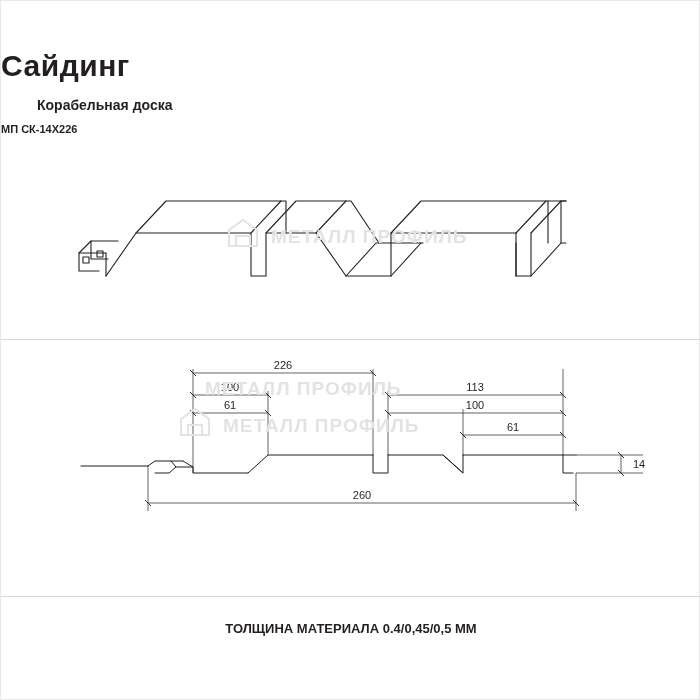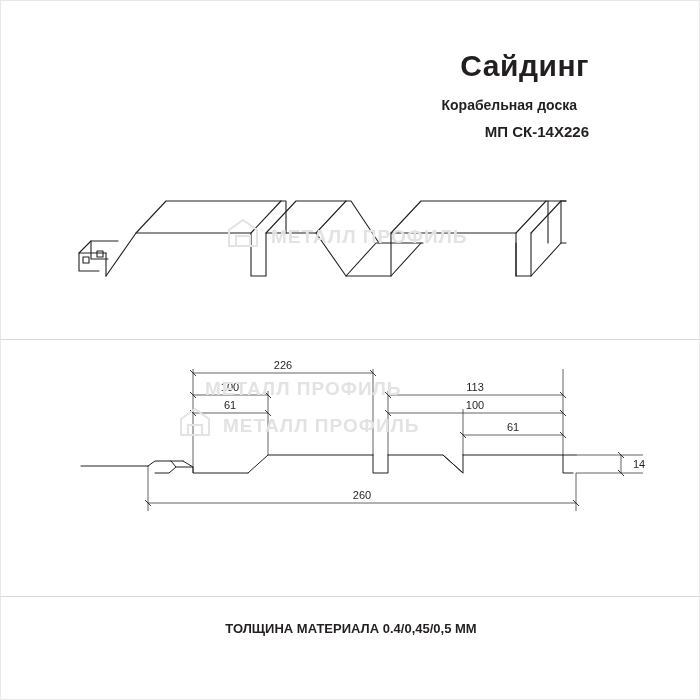--- a/index.html
+++ b/index.html
@@ -20,37 +20,38 @@
     height: 700px;
     box-sizing: border-box;
     border: 1px solid #e8e8e8;
   }
   
   .header {
     position: absolute;
     top: 48px;
     left: 0;
     width: 588px;
-    text-align: right;
+    text-align: left;
   }
   .title {
     font-size: 30px;
     font-weight: bold;
     letter-spacing: 0.5px;
     margin: 0 0 14px 0;
     color: #231f20;
   }
   .subtitle {
     font-size: 14px;
     font-weight: bold;
     margin: 0 12px 10px 0;
     color: #231f20;
+    padding-left: 36px;
   }
   .model {
-    font-size: 15px;
+    font-size: 11px;
     font-weight: bold;
     margin: 0;
     color: #231f20;
   }
   
   .divider {
     position: absolute;
     left: 0;
     width: 700px;
     height: 1px;

